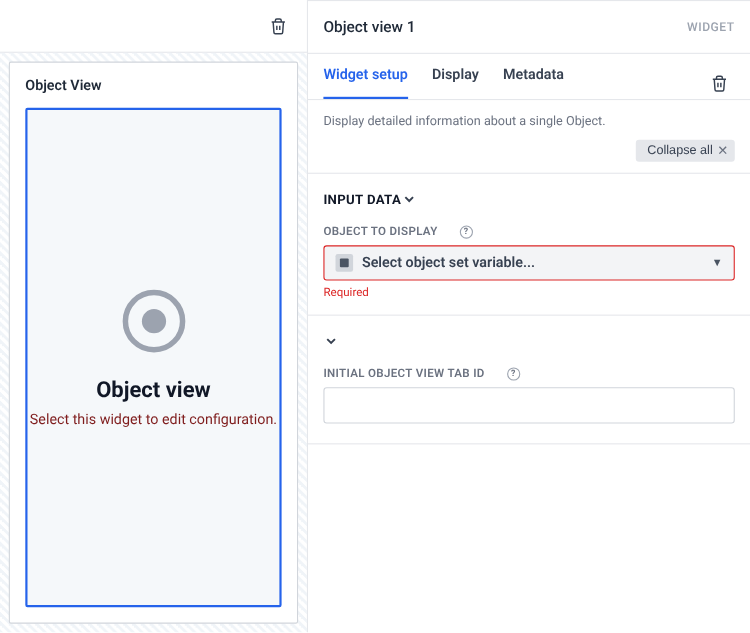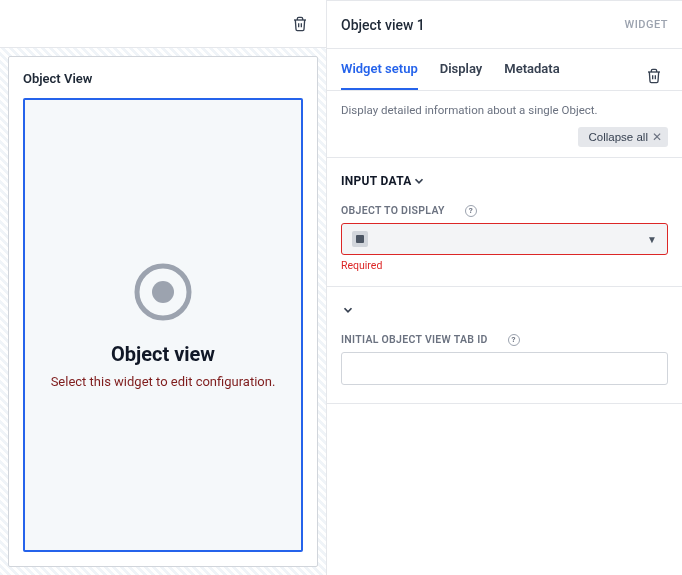--- a/index.html
+++ b/index.html
@@ -7,21 +7,21 @@
   font-family: -apple-system, BlinkMacSystemFont, "Segoe UI", Roboto, sans-serif;
   font-size: 13px;
   color: #1f2937;
   background: #fff;
   width: 682px;
   height: 575px;
   overflow: hidden;
 }
 .layout { display: flex; height: 100%; }
 .left-pane {
-  width: 327px;
+  width: 280px;
   border-right: 1px solid #e5e7eb;
   display: flex;
   flex-direction: column;
 }
 .left-toolbar {
   height: 48px;
   border-bottom: 1px solid #e5e7eb;
   display: flex;
   align-items: center;
   justify-content: flex-end;
@@ -303,20 +303,21 @@
     </div>
 
     <div class="field-label">
       <span>OBJECT TO DISPLAY</span>
       <span class="help-icon">?</span>
     </div>
     <div class="select-wrap">
       <div class="select-control">
         <div class="select-left">
           <span class="obj-icon"></span>
+          <span class="select-placeholder">Select object set variable...</span>
         </div>
         <span class="caret-down">▼</span>
       </div>
     </div>
     <div class="required-msg">Required</div>
 
     <div class="section-divider"></div>
 
     <div class="section-header">
       <svg class="chevron" width="14" height="14" viewBox="0 0 24 24" fill="none" stroke="currentColor" stroke-width="3">

